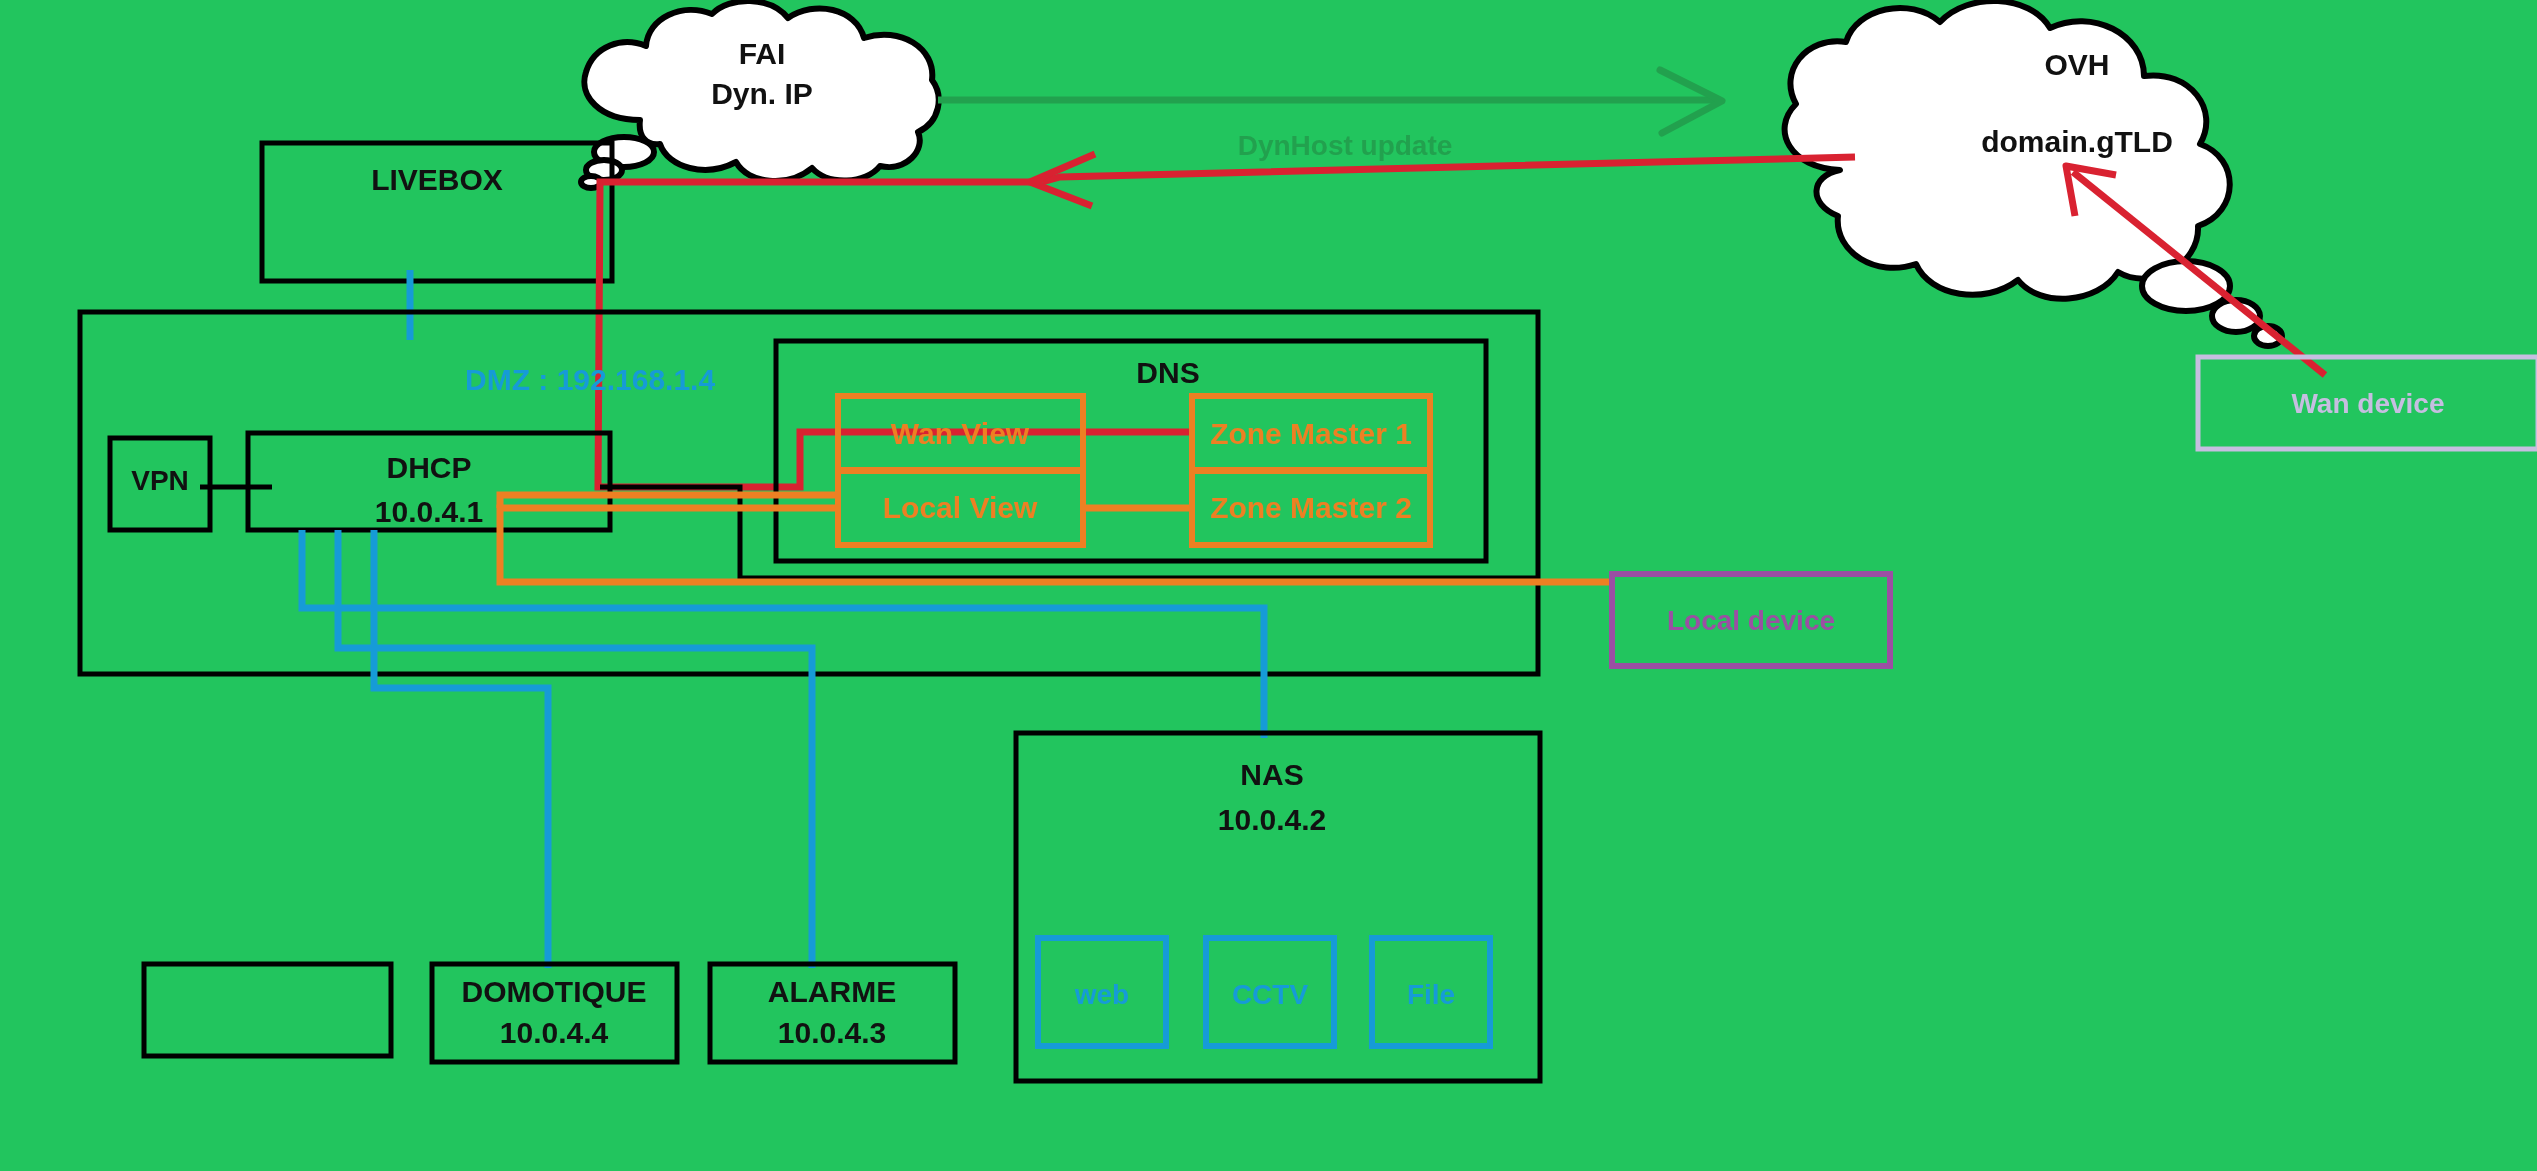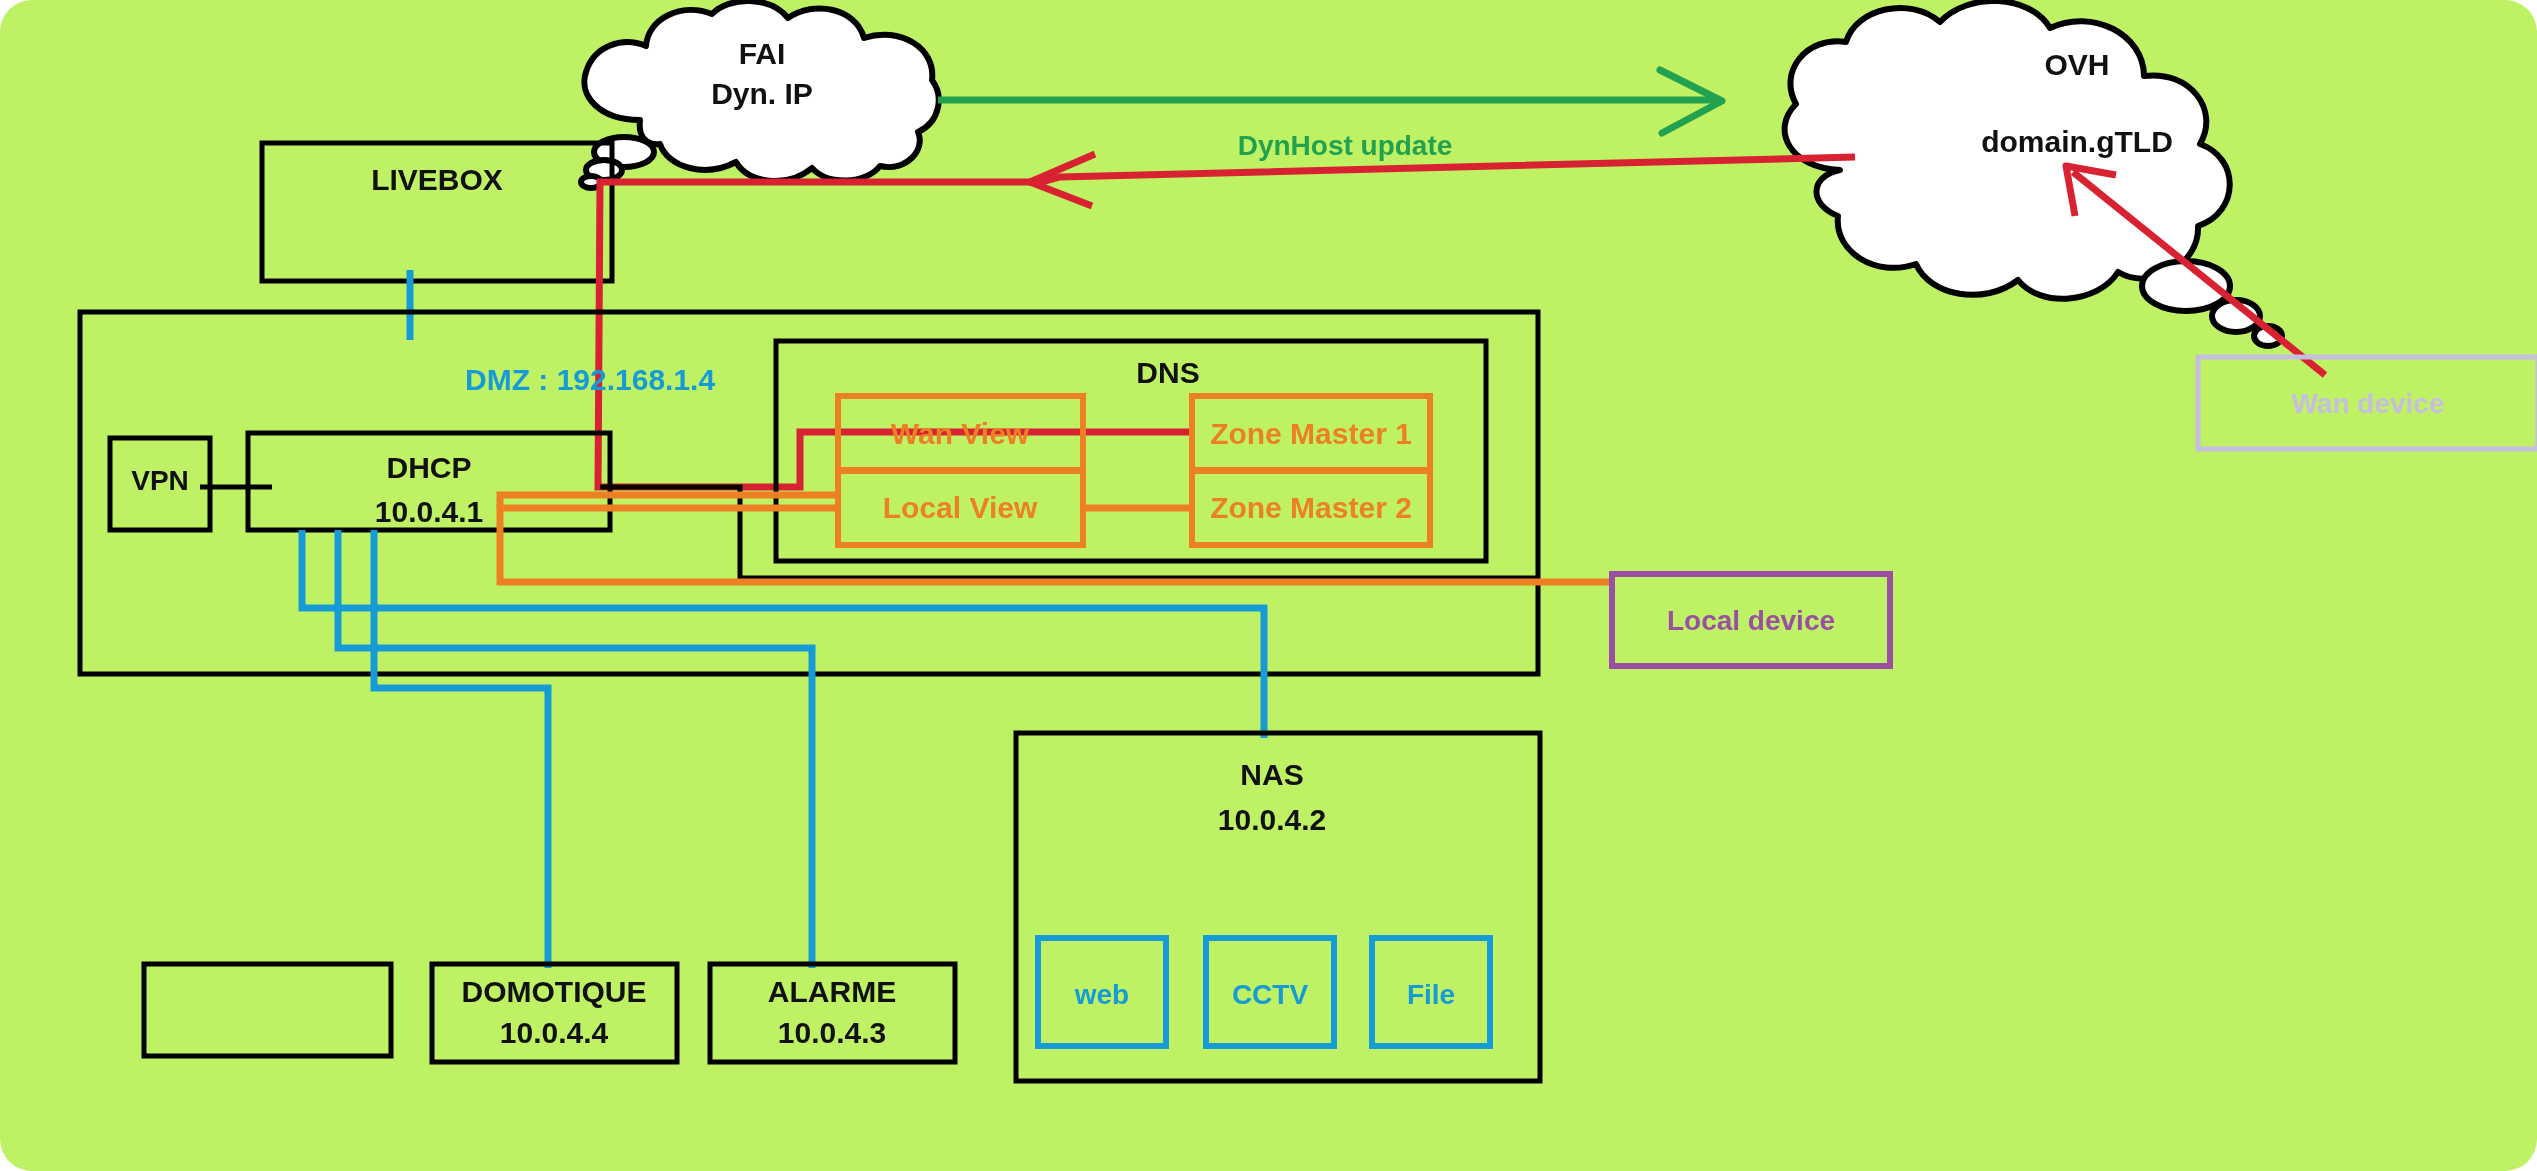--- a/index.html
+++ b/index.html
@@ -10,22 +10,21 @@
   body {
     width: 2537px;
     height: 1171px;
     font-family: "Liberation Sans", sans-serif;
     overflow: hidden;
   }
   #diagram-root {
     position: relative;
     width: 2537px;
     height: 1171px;
-    background: #bef264;
-    border-radius: 32px;
+    background: #22c55e;
   }
   svg#net-svg {
     position: absolute;
     top: 0; left: 0;
     width: 2537px;
     height: 1171px;
   }
   .box-stroke      { fill: none; stroke: #000000; stroke-width: 5; }
   .cloud-stroke    { fill: #ffffff; stroke: #000000; stroke-width: 6; stroke-linecap: round; stroke-linejoin: round; }
   .orange-box      { fill: none; stroke: #ED8023; stroke-width: 6; }

